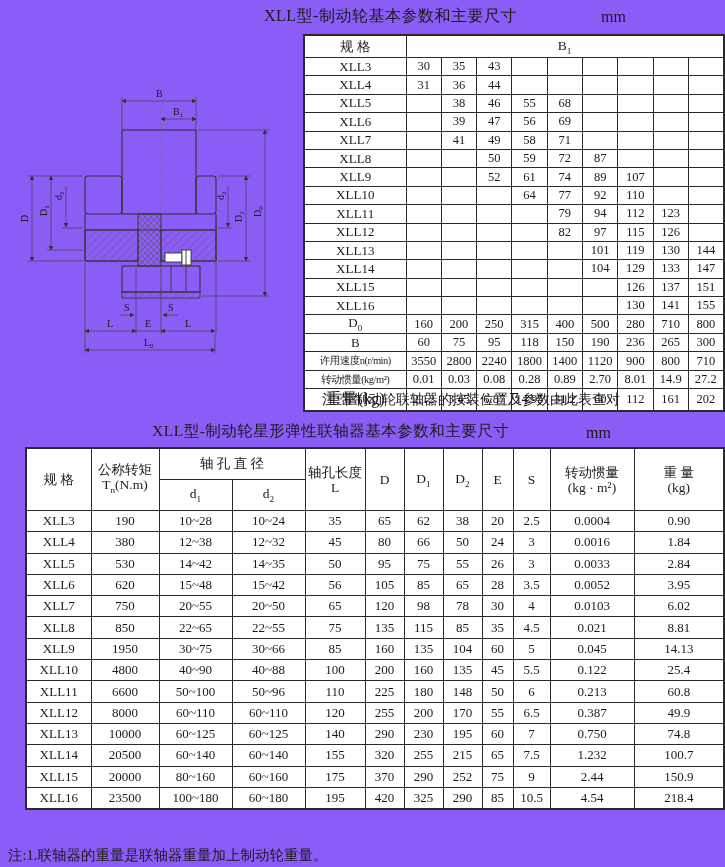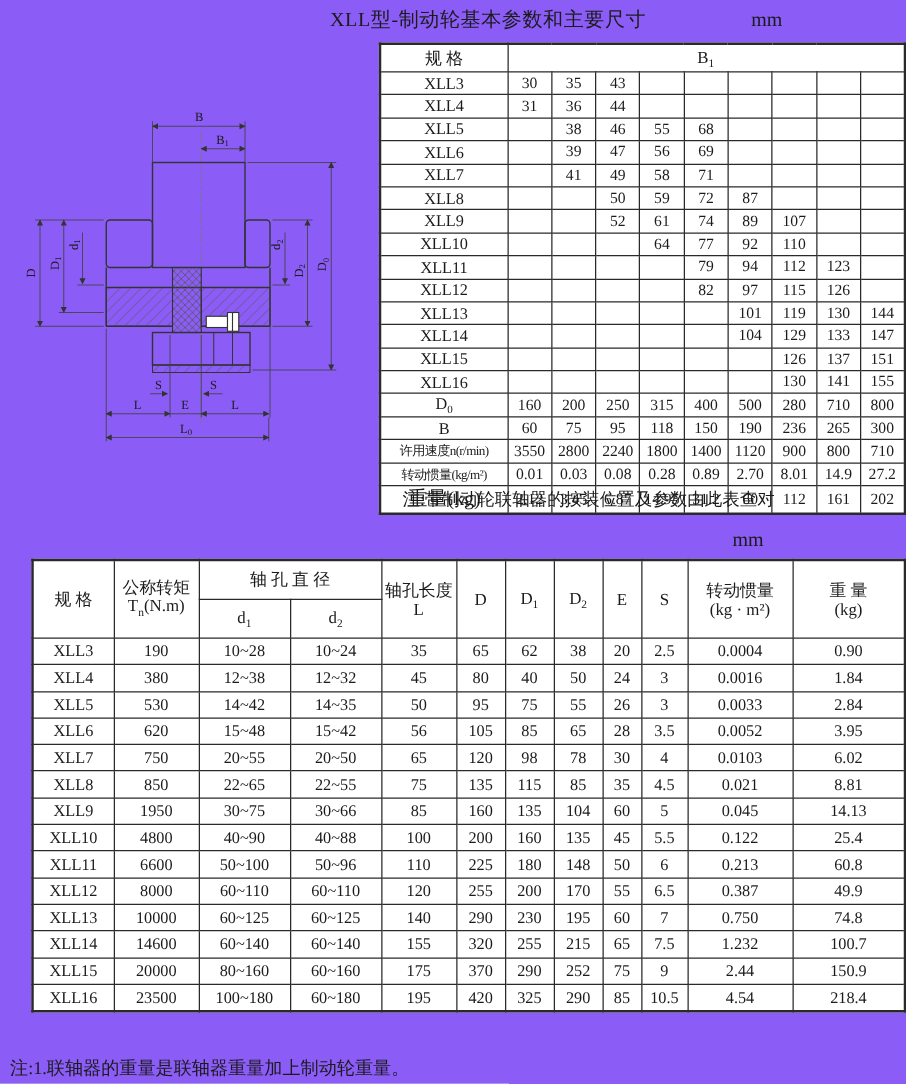--- a/index.html
+++ b/index.html
@@ -378,20 +378,21 @@
         <td>60</td>
         <td>112</td>
         <td>161</td>
         <td>202</td>
       </tr>
     </tbody>
   </table>
 
   <div class="note1">注:带制动轮联轴器的按装位置及参数由此表查对</div>
 
+  <div class="title" style="left:152px;top:421px;font-size:15.5px;">XLL型-制动轮星形弹性联轴器基本参数和主要尺寸</div>
   <div class="unit" style="left:586px;top:424px;">mm</div>
 
   <table id="table2">
     <colgroup>
       <col style="width:65px">
         <col style="width:68px">
         <col style="width:73px">
         <col style="width:73px">
       <col style="width:60px">
         <col style="width:39px">
@@ -449,21 +450,21 @@
         <td>0.0004</td>
         <td>0.90</td>
       </tr>
         <tr>
         <td>XLL4</td>
         <td>380</td>
         <td>12~38</td>
         <td>12~32</td>
         <td>45</td>
         <td>80</td>
-        <td>40</td>
+        <td>66</td>
         <td>50</td>
         <td>24</td>
         <td>3</td>
         <td>0.0016</td>
         <td>1.84</td>
       </tr>
         <tr>
         <td>XLL5</td>
         <td>530</td>
         <td>14~42</td>
@@ -584,21 +585,21 @@
         <td>290</td>
         <td>230</td>
         <td>195</td>
         <td>60</td>
         <td>7</td>
         <td>0.750</td>
         <td>74.8</td>
       </tr>
         <tr>
         <td>XLL14</td>
-        <td>14600</td>
+        <td>20500</td>
         <td>60~140</td>
         <td>60~140</td>
         <td>155</td>
         <td>320</td>
         <td>255</td>
         <td>215</td>
         <td>65</td>
         <td>7.5</td>
         <td>1.232</td>
         <td>100.7</td>

